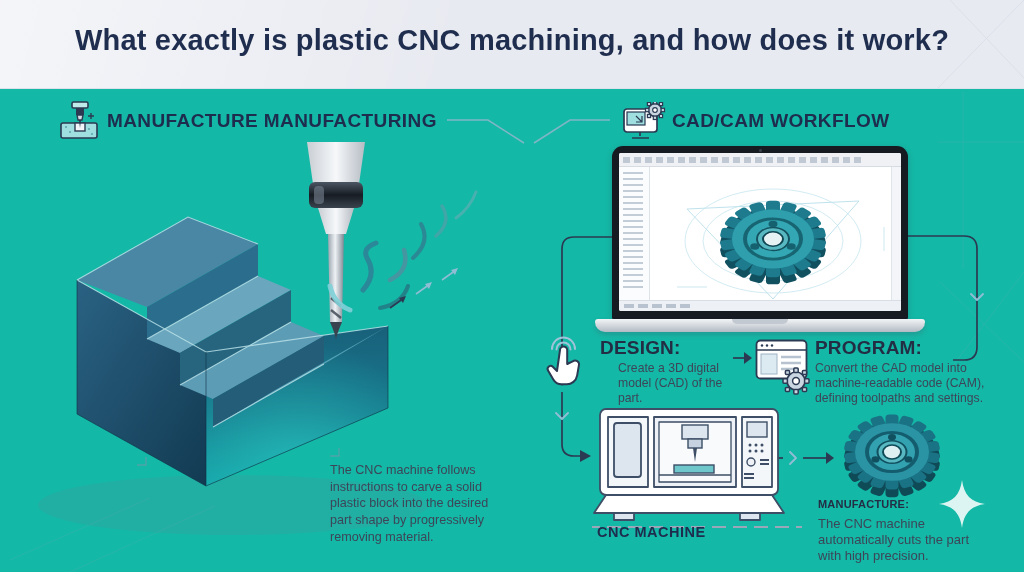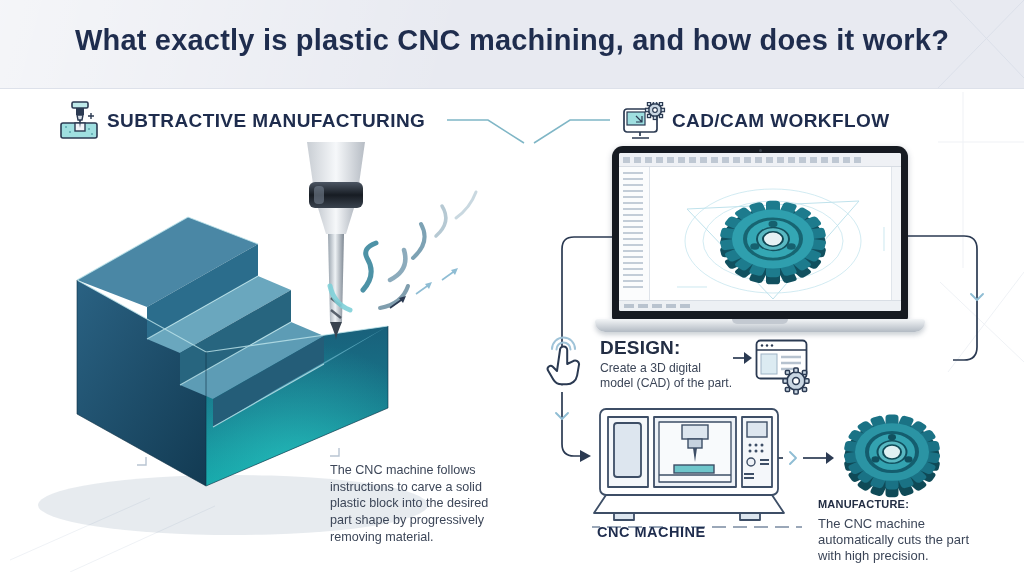--- a/index.html
+++ b/index.html
@@ -1,17 +1,17 @@
 <!DOCTYPE html>
 <html><head>
 <meta charset="utf-8">
 <style>
   html,body{margin:0;padding:0;background:#dfe3ea;}
   .stage{position:relative;width:1024px;height:572px;overflow:hidden;
-         background:#ffffff;font-family:"Liberation Sans",sans-serif;}
+         background:#14b8a6;font-family:"Liberation Sans",sans-serif;}
   .abs{position:absolute;}
   
   .band{left:0;top:0;width:1024px;height:88px;background:#e8eaf1;
         border-bottom:1px solid #dde1ea;}
   .band:after{content:"";position:absolute;inset:0;
         background:linear-gradient(105deg,rgba(255,255,255,.55),rgba(255,255,255,0) 45%);}
   .title{left:0;top:24px;width:1024px;text-align:center;color:#1f2d4e;
          font-size:29px;font-weight:600;letter-spacing:.2px;}
   .title b{font-weight:800;}
   
@@ -113,21 +113,21 @@
     <rect x="14" y="3" width="16" height="6" rx="1.5" fill="#bfeaea" stroke="#2b3a52" stroke-width="1.6"></rect>
     <rect x="18" y="9" width="8" height="7" fill="#2b3a52"></rect>
     <path d="M19 16 h6 l-1 5 h-4 Z" fill="#d7dde5" stroke="#2b3a52" stroke-width="1.4"></path>
     <path d="M21 21 l2 0 l-1 8 Z" fill="#2b3a52"></path>
     <path d="M33 14 v6 M30 17 h6" stroke="#2b3a52" stroke-width="1.4"></path>
     <circle cx="8" cy="28" r=".8" fill="#2b7f8a"></circle>
       <circle cx="12" cy="33" r=".8" fill="#2b7f8a"></circle>
     <circle cx="31" cy="30" r=".8" fill="#2b7f8a"></circle>
       <circle cx="34" cy="35" r=".8" fill="#2b7f8a"></circle>
   </svg>
-  <div class="abs heading" style="left:107px;top:110px;">SUBTRACTIVE MANUFACTURING</div>
+  <div class="abs heading" style="left:107px;top:110px;">MANUFACTURE MANUFACTURING</div>
 
   <svg class="abs" style="left:28px;top:140px;" width="470" height="420" viewBox="0 0 470 420">
     <defs>
       <linearGradient id="faceL" x1="0" y1="0" x2="1" y2="1">
         <stop offset="0" stop-color="#2a6283"></stop>
           <stop offset="1" stop-color="#123a52"></stop>
       </linearGradient>
       <linearGradient id="faceR" x1="0" y1="0" x2="0" y2="1">
         <stop offset="0" stop-color="#19607b"></stop>
           <stop offset=".55" stop-color="#167a8c"></stop>
@@ -311,21 +311,21 @@
 
   <svg class="abs" style="left:539px;top:336px;" width="50" height="58" viewBox="0 0 50 58">
     <g stroke="#9fc3d8" stroke-width="2" fill="none" stroke-linecap="round">
       <path d="M13 13 a11.5 11.5 0 0 1 23 0"></path>
       <path d="M17.5 13.5 a7 7 0 0 1 14 0"></path>
     </g>
     <path d="M21 14 a3.6 3.6 0 0 1 7.2 0 v14 l6.5 -3.2 a4 4 0 0 1 5.4 3.4 l-2 11.5 a10.5 10.5 0 0 1 -10.4 8.6 h-5.2 a9.5 9.5 0 0 1 -8.2 -4.8 l-5.4 -9.2 a3.1 3.1 0 0 1 4.9 -3.6 l4.2 4.3 Z" fill="#ffffff" stroke="#2b3a52" stroke-width="2" stroke-linejoin="round"></path>
   </svg>
   <div class="abs" style="left:600px;top:337px;width:136px;">
     <div class="step-label">DESIGN:</div>
-    <div class="step-body" style="margin-top:2px;">Create a 3D digital model (CAD) of the part.</div>
+    <div class="step-body" style="margin-top:2px;margin-left:18px;">Create a 3D digital model (CAD) of the part.</div>
   </div>
 
   <svg class="abs" style="left:755px;top:339px;" width="58" height="56" viewBox="0 0 58 56">
     <rect x="1.5" y="1.5" width="50" height="38" rx="4" fill="#ffffff" stroke="#2b3a52" stroke-width="1.8"></rect>
     <path d="M1.5 11 h50" stroke="#2b3a52" stroke-width="1.4"></path>
     <circle cx="7" cy="6.5" r="1.2" fill="#2b3a52"></circle>
       <circle cx="12" cy="6.5" r="1.2" fill="#2b3a52"></circle>
       <circle cx="17" cy="6.5" r="1.2" fill="#2b3a52"></circle>
     <rect x="6" y="15" width="16" height="20" fill="#dcebf2" stroke="#9fb4c6" stroke-width="1"></rect>
     <path d="M26 18 h20 M26 24 h20 M26 30 h14" stroke="#b6c2cf" stroke-width="2.4"></path>
@@ -337,20 +337,24 @@
           <rect x="-2.2" y="8.6" width="4.4" height="4.4" rx="1"></rect>
         <rect x="-13" y="-2.2" width="4.4" height="4.4" rx="1"></rect>
           <rect x="8.6" y="-2.2" width="4.4" height="4.4" rx="1"></rect>
         <rect x="-10.6" y="-10.6" width="4.2" height="4.2" rx="1"></rect>
           <rect x="6.4" y="6.4" width="4.2" height="4.2" rx="1"></rect>
         <rect x="-10.6" y="6.4" width="4.2" height="4.2" rx="1"></rect>
           <rect x="6.4" y="-10.6" width="4.2" height="4.2" rx="1"></rect>
       </g>
     </g>
   </svg>
+  <div class="abs" style="left:815px;top:337px;width:170px;">
+    <div class="step-label">PROGRAM:</div>
+    <div class="step-body" style="margin-top:2px;">Convert the CAD model into machine-readable code (CAM), defining toolpaths and settings.</div>
+  </div>
 
   <svg class="abs" style="left:592px;top:405px;" width="210" height="126" viewBox="0 0 210 126">
     <g stroke="#3d4e66" stroke-width="1.8" fill="#ffffff" stroke-linejoin="round">
       <rect x="8" y="4" width="178" height="86" rx="6"></rect>
       <rect x="16" y="12" width="40" height="70" fill="#f4f7fa"></rect>
       <rect x="22" y="18" width="27" height="54" rx="3" fill="#dde6ef"></rect>
       <rect x="62" y="12" width="82" height="70" fill="#eef2f7"></rect>
       <rect x="67" y="17" width="72" height="60" fill="#f8fafc" stroke-width="1.3"></rect>
       <rect x="150" y="12" width="30" height="70" fill="#f4f7fa"></rect>
       <path d="M14 90 L180 90 L192 108 L2 108 Z"></path>

